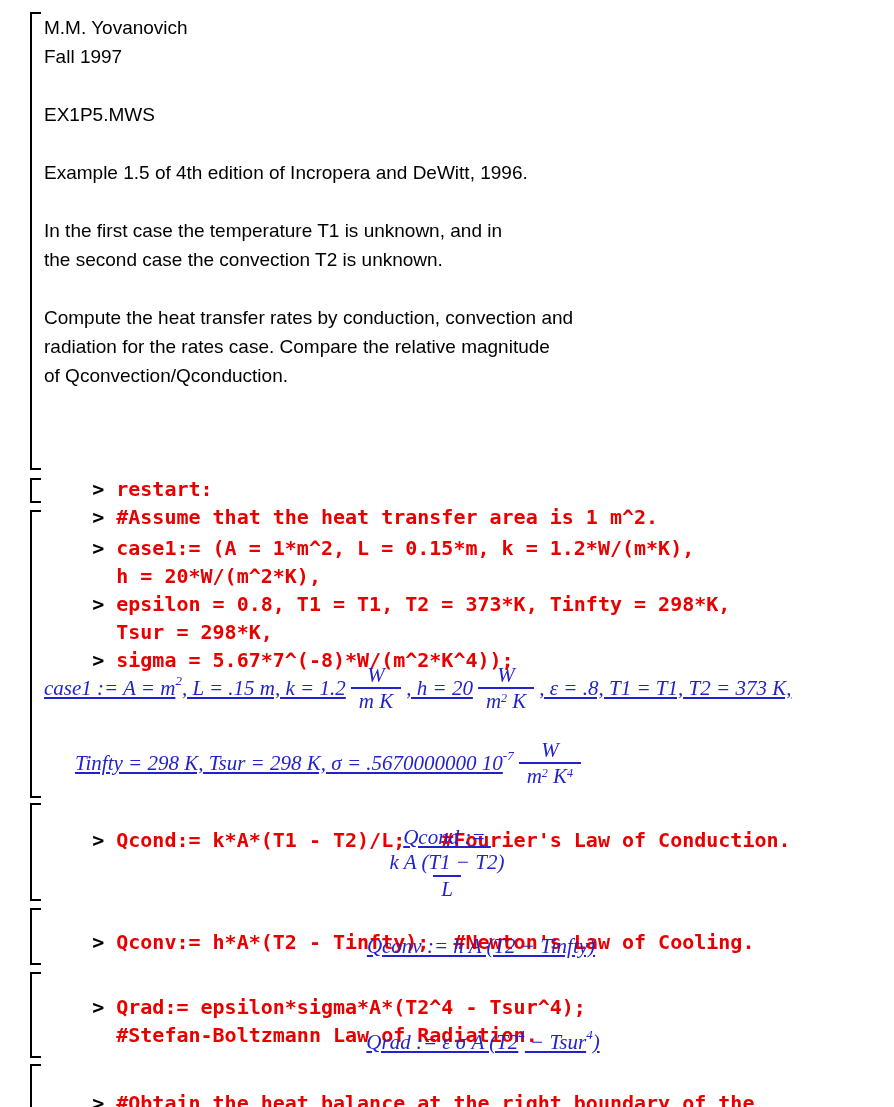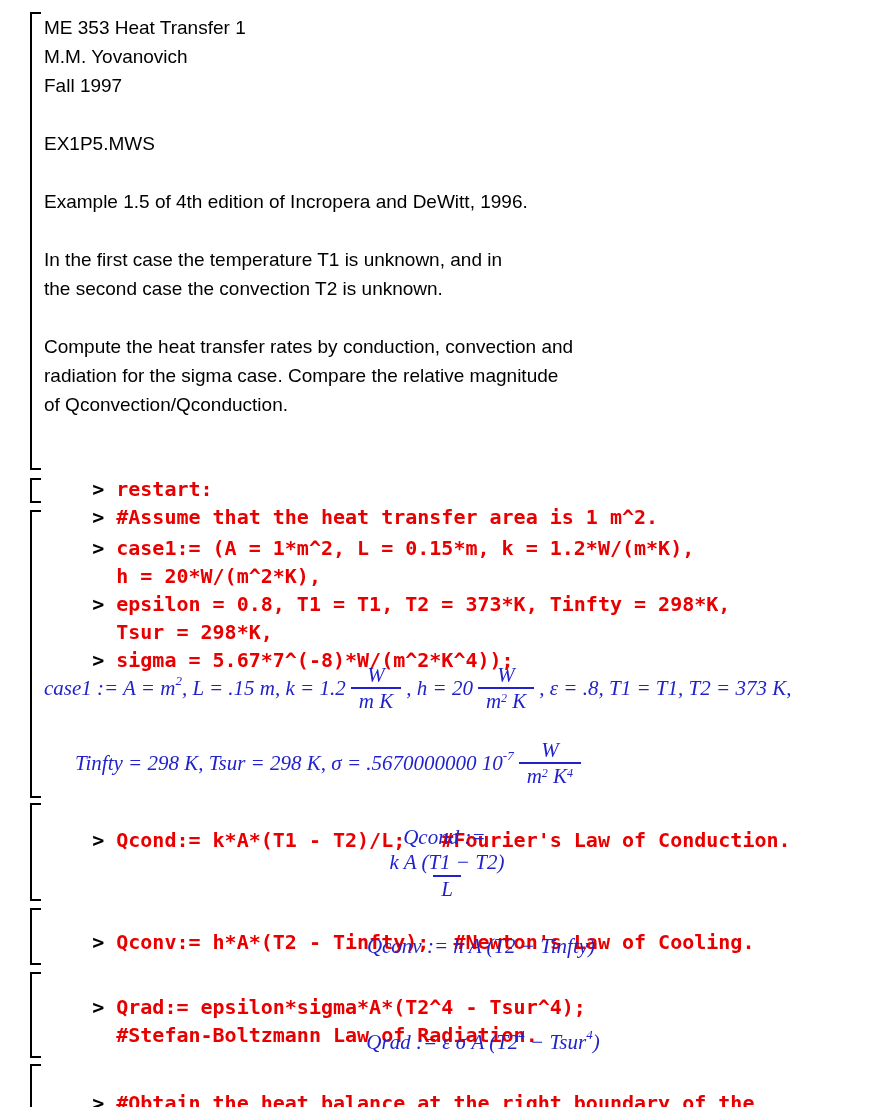--- a/index.html
+++ b/index.html
@@ -28,21 +28,21 @@
   .crow .prompt{color:#000;margin-right:1ch;}
   .crow .code{color:#e80000;}
   .crow.cont{padding-left:2ch;text-align:right;}
   .r0{top:452px;} .r1{top:480px;} .r2{top:511px;} .r3{top:539px;} .r4{top:567px;}
   .r5{top:595px;} .r6{top:623px;} .r7{top:803px;} .r8{top:905px;} .r9{top:970px;}
   .r10{top:998px;} .r11{top:1066px;}
 
   
   .mrow{position:absolute;display:flex;align-items:center;color:#2222cc;
         font-family:"Liberation Serif",serif;font-style:italic;font-size:21px;}
-  .mrow .mt{white-space:pre;}
+  .mrow .mt{white-space:pre;text-decoration:underline;}
   .msup{font-size:13px;position:relative;top:-7px;font-style:italic;}
   .frac{display:inline-flex;flex-direction:column;align-items:center;margin:0 5px;line-height:1.15;}
   .frac .num{padding:0 8px;}
   .frac .den{border-top:2px solid #2222cc;padding:0 8px;white-space:pre;}
   .dsup{font-size:12px;position:relative;top:-6px;}
   .m1{left:44px;top:658px;height:60px;}
   .m2{left:75px;top:733px;height:60px;}
   .m3{left:0;width:894px;top:831px;height:64px;justify-content:center;flex-direction:column;}
   .m4{left:0;width:894px;top:930px;height:32px;justify-content:center;margin-left:34px;}
   .m5{left:0;width:894px;top:1022px;height:40px;justify-content:center;padding-left:36px;}
@@ -54,33 +54,32 @@
 
   <div class="bracket bkA tt tb"></div>
   <div class="bracket bkB tt tb"></div>
   <div class="bracket bkC tt tb"></div>
   <div class="bracket bkD tt tb"></div>
   <div class="bracket bkE tt tb"></div>
   <div class="bracket bkF tt tb"></div>
   <div class="bracket bkG tt"></div>
 
   <div class="tblock">
-    <div class="tl">ME 353 Heat Transfer 1</div>
     <div class="tl">M.M. Yovanovich</div>
     <div class="tl">Fall 1997</div>
     <div class="tl"></div>
     <div class="tl">EX1P5.MWS</div>
     <div class="tl"></div>
     <div class="tl">Example 1.5 of 4th edition of Incropera and DeWitt, 1996.</div>
     <div class="tl"></div>
     <div class="tl">In the first case the temperature T1 is unknown, and in</div>
     <div class="tl">the second case the convection T2 is unknown.</div>
     <div class="tl"></div>
     <div class="tl">Compute the heat transfer rates by conduction, convection and</div>
-    <div class="tl">radiation for the sigma case. Compare the relative magnitude</div>
+    <div class="tl">radiation for the rates case. Compare the relative magnitude</div>
     <div class="tl">of Qconvection/Qconduction.</div>
   </div>
 
   <div class="crow r0">
     <span class="prompt">&gt;</span><span class="code">restart:</span>
   </div>
   <div class="crow r1">
     <span class="prompt">&gt;</span><span class="code">#Assume that the heat transfer area is 1 m^2.</span>
   </div>
   <div class="crow r2">

